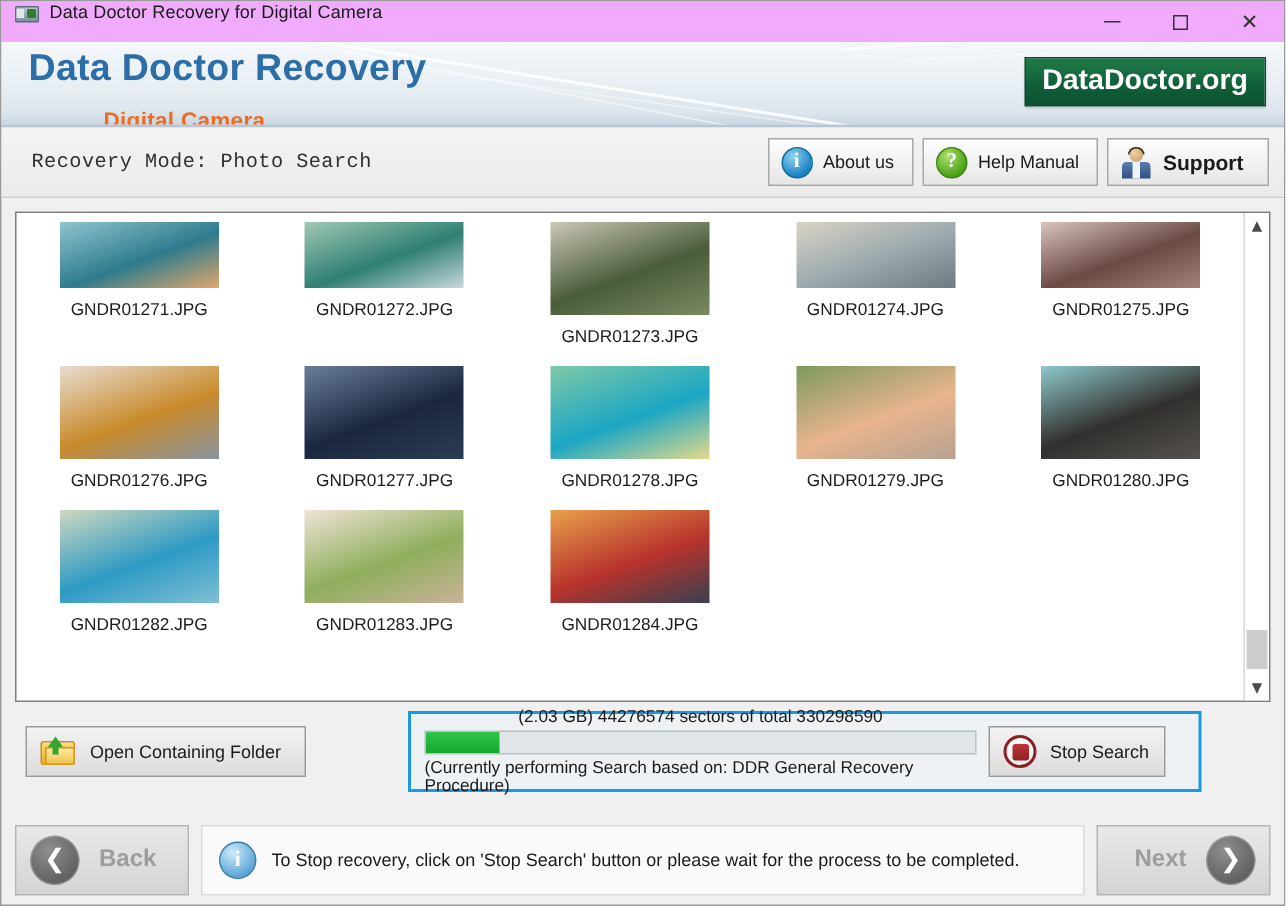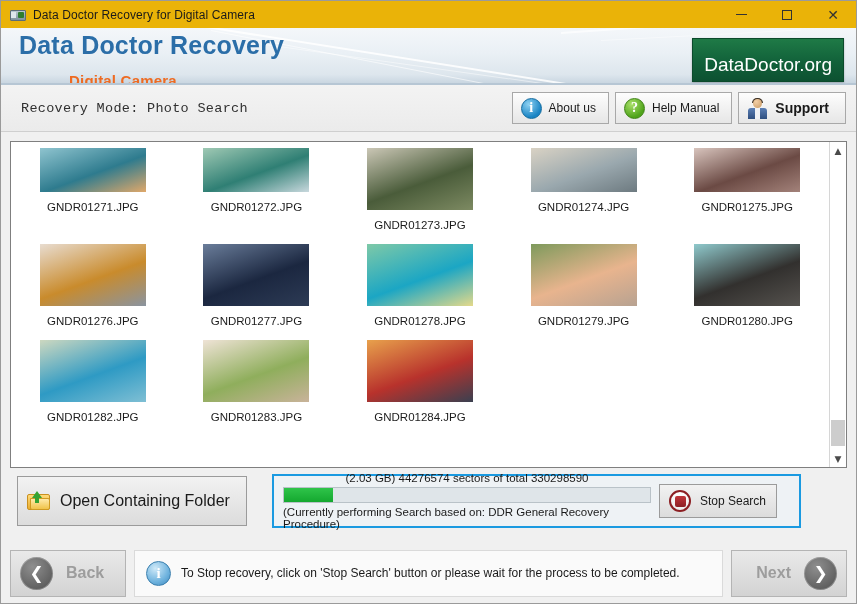--- a/index.html
+++ b/index.html
@@ -11,22 +11,22 @@
   .window {
     width: 857px; height: 604px;
     position: relative;
     border: 1px solid #9a9a9a;
     background: #f0f0f0;
     display: flex; flex-direction: column;
   }
 
   
   .titlebar {
-    height: 27px; background: #eab308;
-    display: flex; align-items: center;
+    height: 27px; background: #f0abfc;
+    display: flex; 
     flex: 0 0 27px; position: relative;
   }
   .app-icon {
     width: 16px; height: 16px; margin-left: 9px; margin-right: 7px;
     position: relative; flex: 0 0 16px;
   }
   .app-icon .body {
     position: absolute; left: 0; top: 3px; width: 16px; height: 11px;
     background: linear-gradient(#b9c7cf,#7f929d);
     border: 1px solid #5c6d78; border-radius: 1px;
@@ -69,24 +69,24 @@
   .banner-title {
     position: absolute; left: 18px; top: 3px;
     font-size: 25px; font-weight: bold; color: #2b6ea8; letter-spacing: .2px;
   }
   .banner-sub {
     position: absolute; left: 68px; top: 44px;
     font-size: 15px; font-weight: bold; color: #ee6b22; letter-spacing: .2px;
   }
   .brand {
     position: absolute; right: 12px; top: 10px;
-    padding: 15px 11px 5px 11px;
+    padding: 4px 11px 5px 11px;
     background: linear-gradient(180deg,#1f7a46 0%, #11613a 55%, #0d5131 100%);
     border: 1px solid #0a insufficient; border: 1px solid #0b4a2c;
-    color: #ffffff; font-size: 19px; font-weight: normal;
+    color: #ffffff; font-size: 19px; font-weight: bold;
     box-shadow: 0 1px 2px rgba(0,0,0,.25);
   }
 
   
   .modebar {
     flex: 0 0 47px; height: 47px; position: relative;
     background: linear-gradient(180deg,#f3f3f3,#ebebeb);
     border-bottom: 1px solid #cfcfcf;
     display: flex; align-items: center;
   }
@@ -165,24 +165,24 @@
     position: absolute; left: 1px; right: 1px; bottom: 4px; height: 26px;
     background: #cdcdcd;
   }
 
   
   .statusrow {
     flex: 0 0 56px; height: 56px; display: flex; align-items: center;
     position: relative; margin-top: 5px;
   }
   .btn-folder {
-    height: 50px; display: flex; align-items: center; gap: 9px;
+    height: 34px; display: flex; align-items: center; gap: 9px;
     padding: 0 16px 0 9px; margin-left: 7px;
     background: linear-gradient(180deg,#f2f2f2,#dcdcdc);
-    border: 1px solid #9b9b9b; font-size: 16px; color: #1a1a1a;
+    border: 1px solid #9b9b9b; font-size: 12px; color: #1a1a1a;
   }
   .ic-folder { width: 24px; height: 19px; position: relative; }
   .ic-folder .back {
     position:absolute; left:0; top:2px; width:23px; height:16px; border-radius:2px;
     background: linear-gradient(180deg,#ffda7a,#e9ad2f); border:1px solid #c9901f;
   }
   .ic-folder .front {
     position:absolute; left:3px; top:6px; width:20px; height:12px; border-radius:0 2px 2px 2px;
     background: linear-gradient(180deg,#ffe9a8,#f0c34a); border:1px solid #cf9a23;
   }

